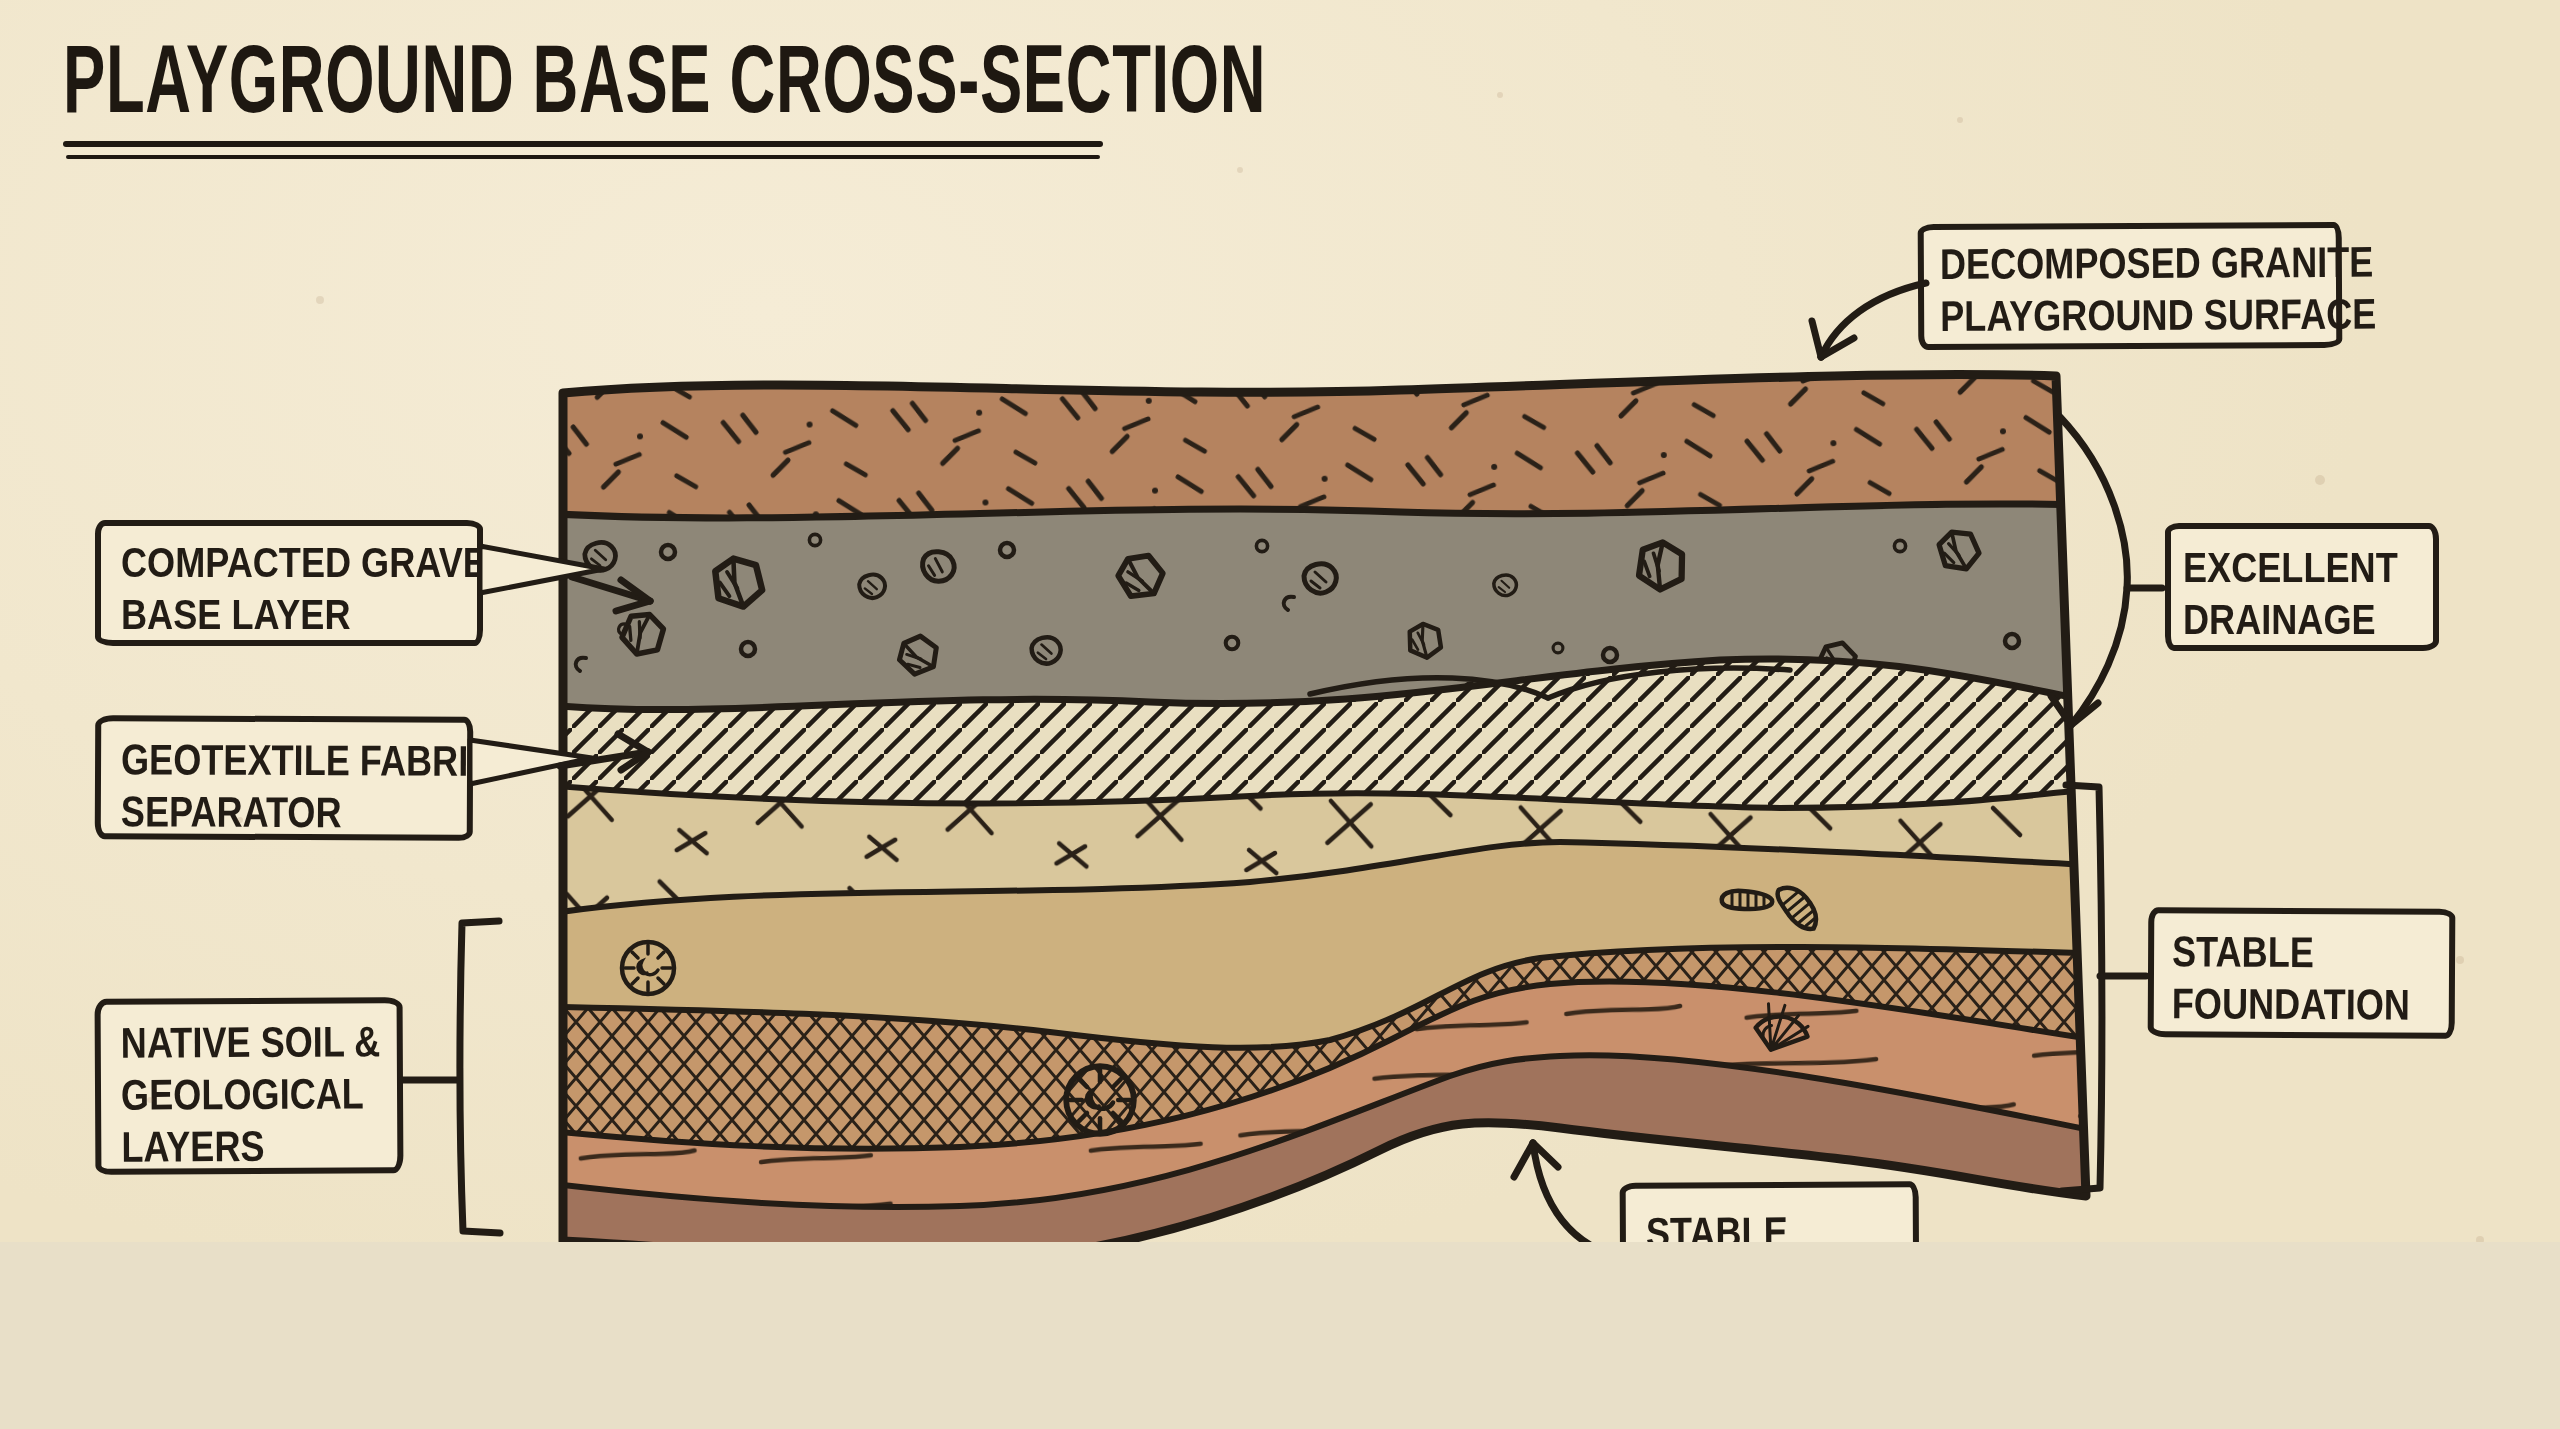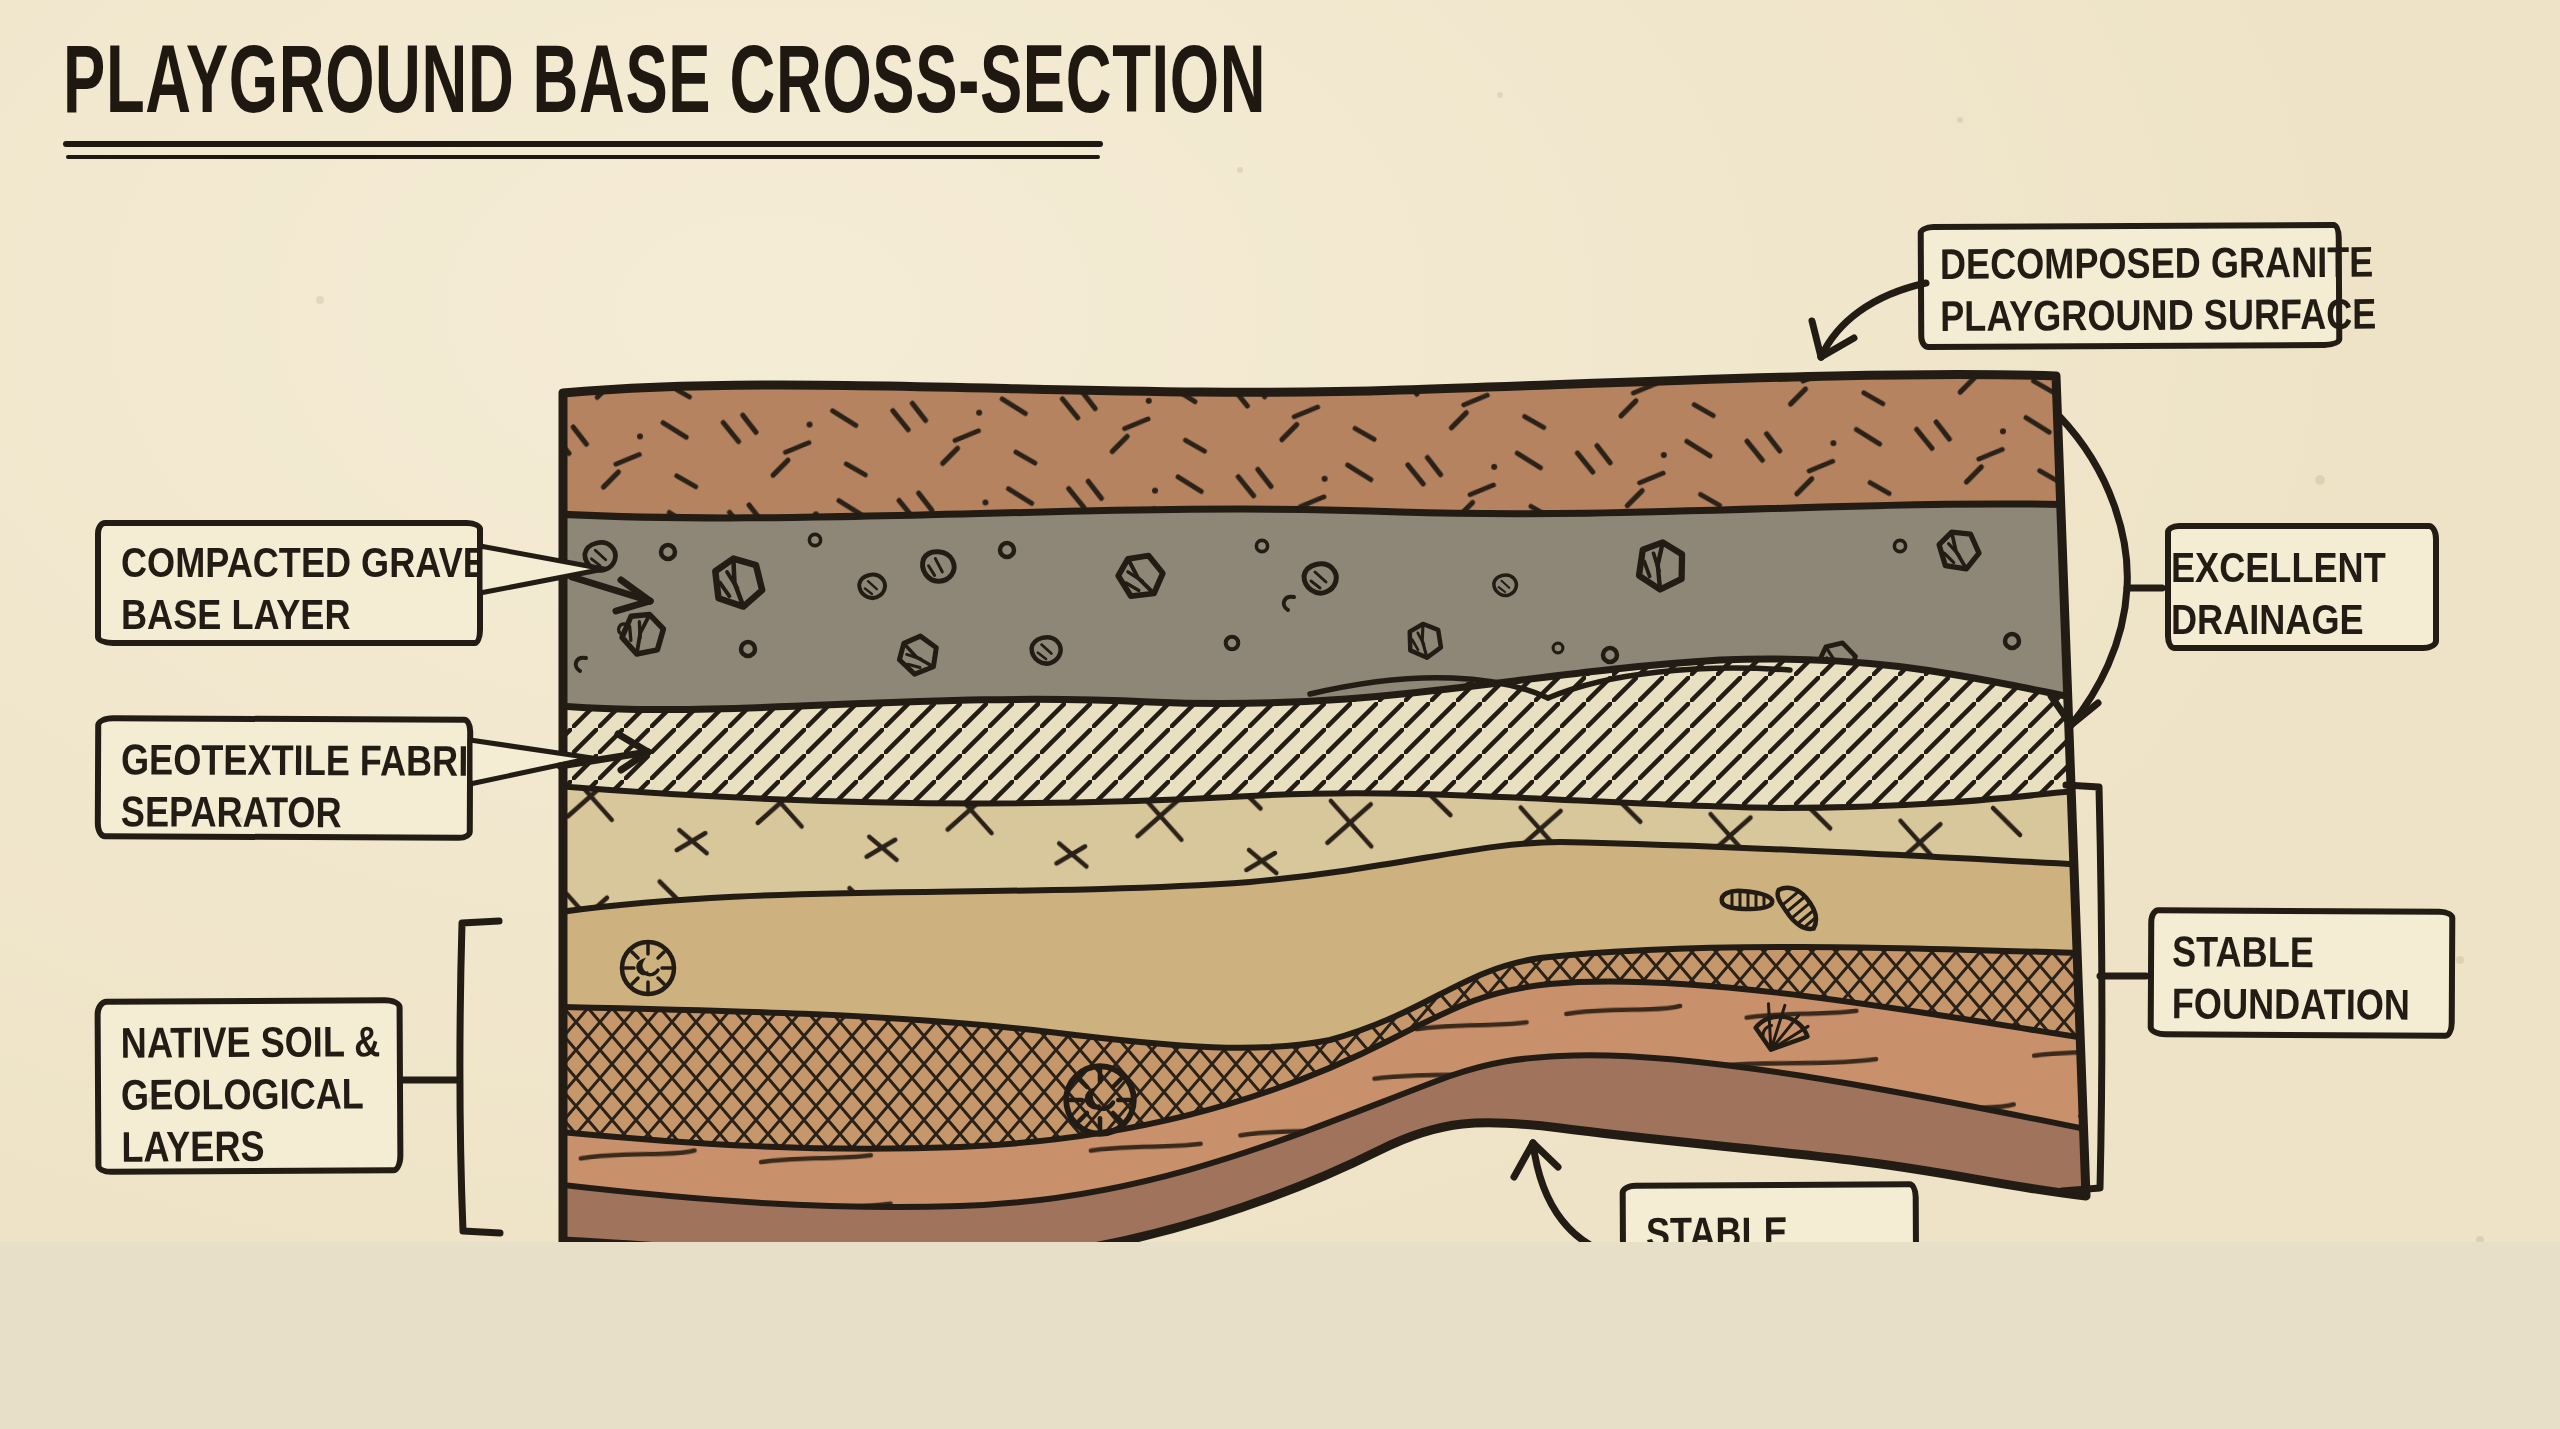--- a/index.html
+++ b/index.html
@@ -47,21 +47,21 @@
     <div class="label-line">GEOTEXTILE FABRIC</div>
     <div class="label-line">SEPARATOR</div>
   </div>
 
   <div class="label-box" style="left:95px;top:998px;width:308px;height:176px;padding:12px 0 0 20px;border-radius:12px 18px 10px 16px / 16px 10px 18px 9px;transform:rotate(-.3deg);">
     <div class="label-line">NATIVE SOIL &amp;</div>
     <div class="label-line">GEOLOGICAL</div>
     <div class="label-line">LAYERS</div>
   </div>
 
-  <div class="label-box" style="left:2165px;top:523px;width:274px;height:128px;padding:12px 0 0 0;border-radius:14px 10px 16px 9px / 9px 16px 10px 15px;">
+  <div class="label-box" style="left:2165px;top:523px;width:274px;height:128px;padding:12px 0 0 12px;border-radius:14px 10px 16px 9px / 9px 16px 10px 15px;">
     <div class="label-line">EXCELLENT</div>
     <div class="label-line">DRAINAGE</div>
   </div>
 
   <div class="label-box" style="left:2148px;top:908px;width:307px;height:130px;padding:12px 0 0 18px;border-radius:10px 16px 9px 18px / 15px 9px 16px 10px;transform:rotate(.3deg);">
     <div class="label-line">STABLE</div>
     <div class="label-line">FOUNDATION</div>
   </div>
 
   <div class="label-box" style="left:1620px;top:1182px;width:299px;height:144px;padding:18px 0 0 20px;border-radius:16px 9px 14px 10px / 10px 16px 9px 15px;transform:rotate(-.3deg);">

